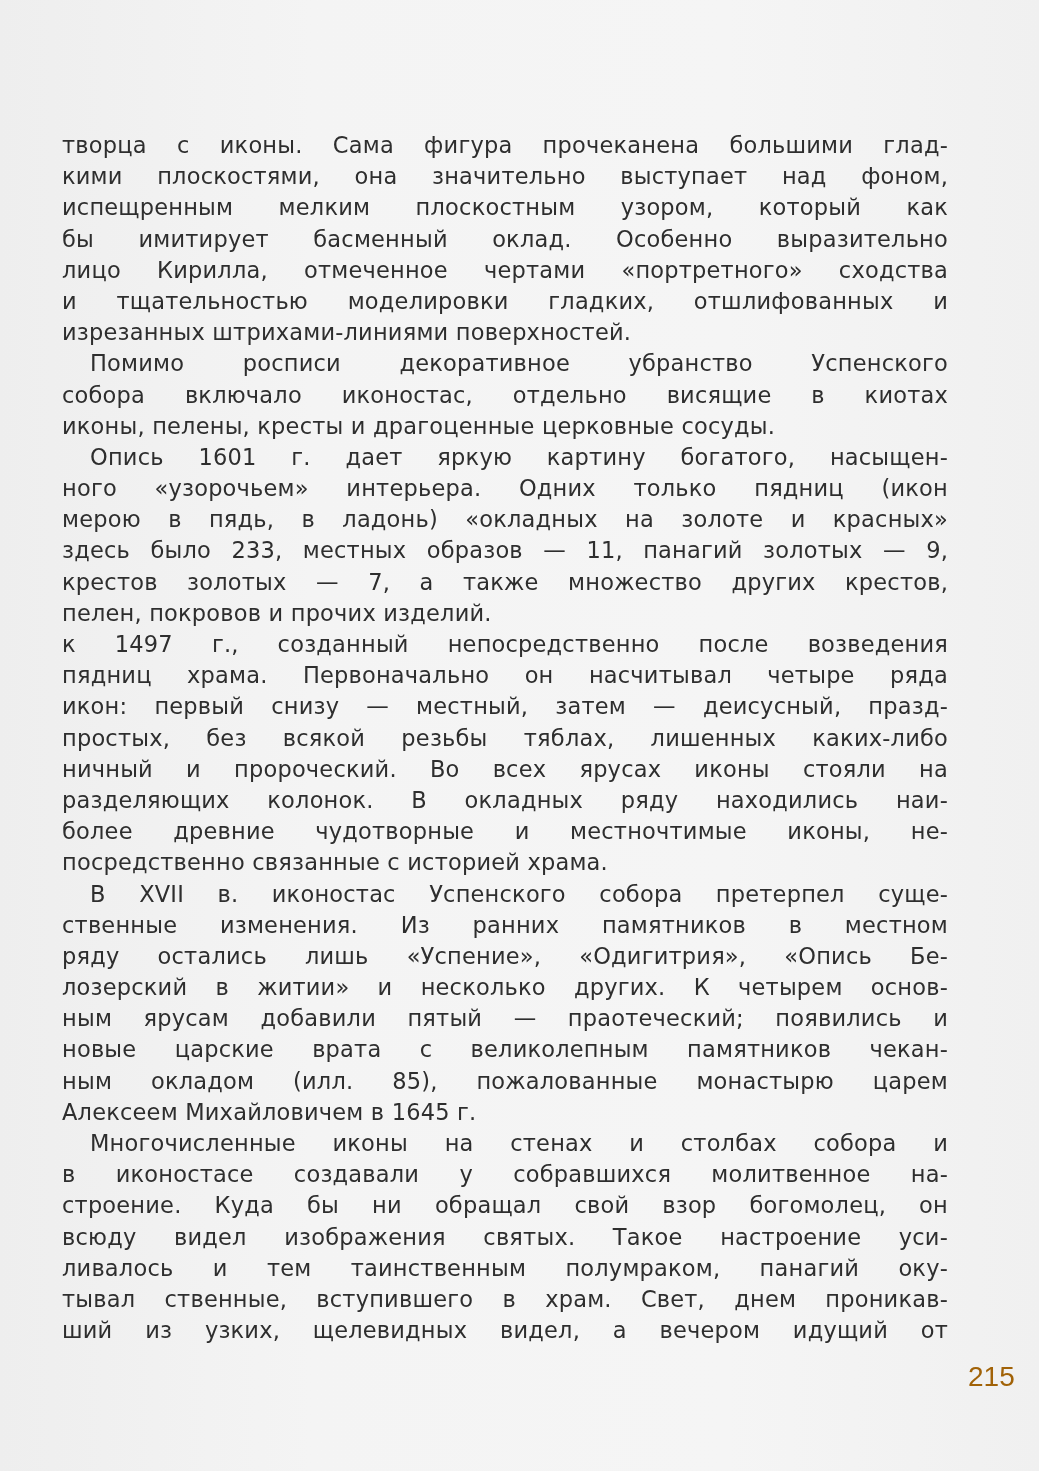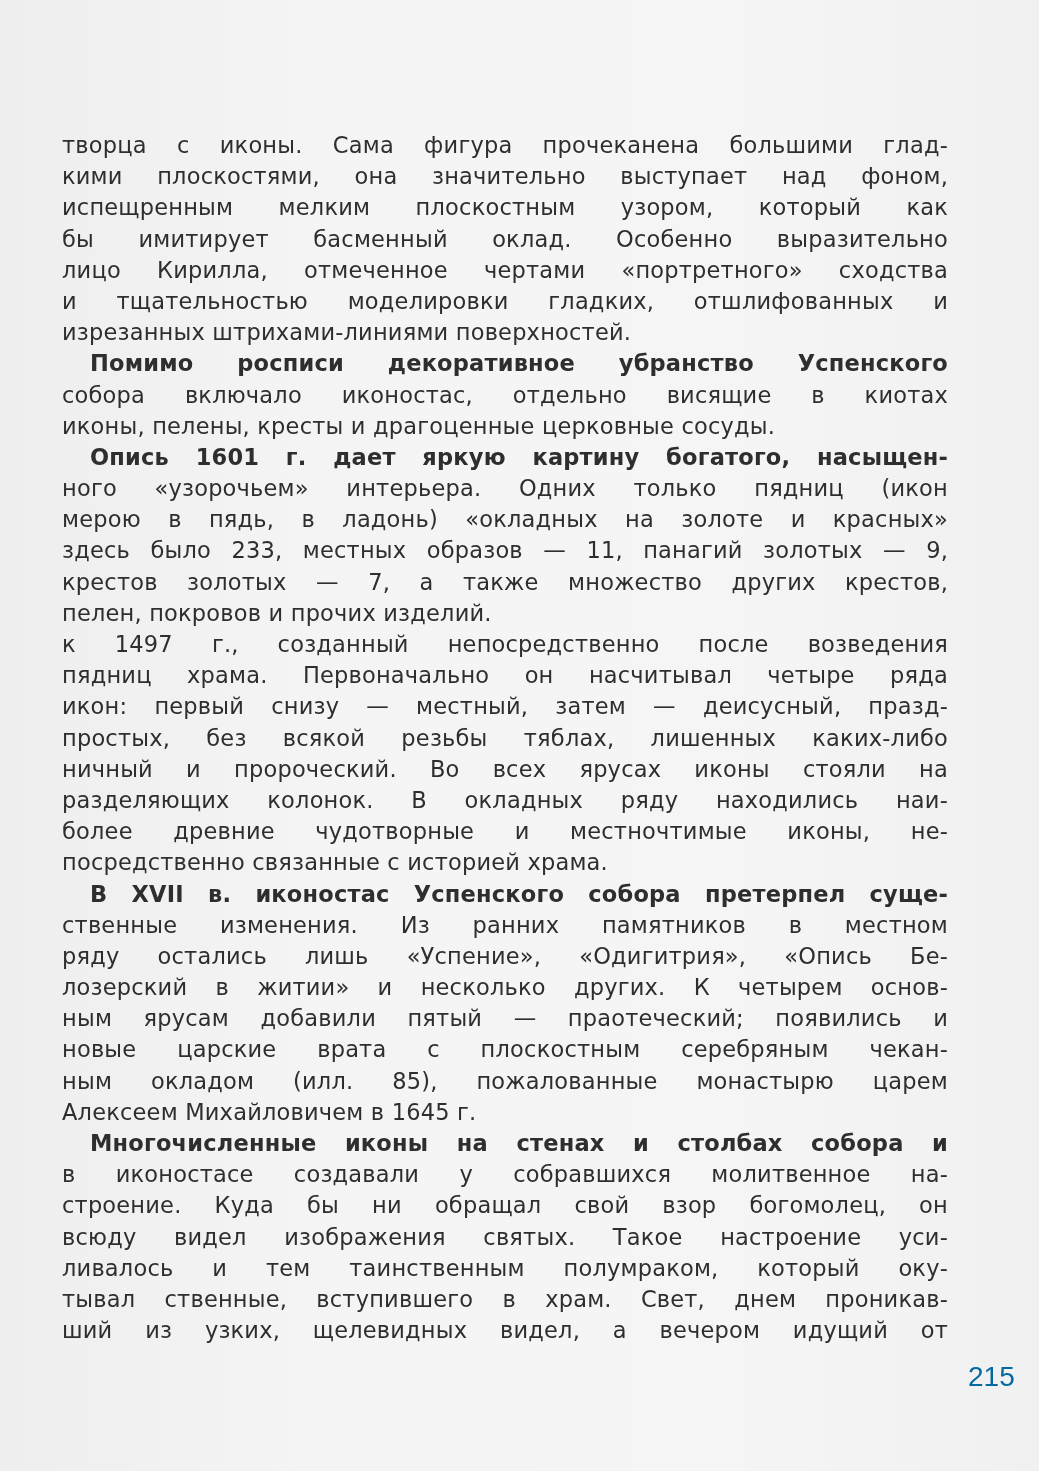--- a/index.html
+++ b/index.html
@@ -31,29 +31,28 @@
       text-align: justify;
       text-align-last: justify;
       display: block;
       overflow: visible;
     }
     .line.last {
       text-align-last: left;
     }
     .line.indent {
       padding-left: 28px;
-      font-weight: bold;
     }
     .page-number {
       position: absolute;
       left: 968px;
       top: 1361px;
       font-family: "Liberation Sans", "DejaVu Sans", sans-serif;
       font-size: 28px;
-      color: #0369a1;
+      color: #a16207;
       line-height: 32px;
     }
   </style>
 </head>
 <body>
 
 <div class="page">
 
   <div>
     <span class="line">творца с иконы. Сама фигура прочеканена большими глад-</span>
@@ -90,29 +89,29 @@
     <span class="line">более древние чудотворные и местночтимые иконы, не-</span>
     <span class="line last">посредственно связанные с историей храма.</span>
   </div>
 
   <div>
     <span class="line indent">В XVII в. иконостас Успенского собора претерпел суще-</span>
     <span class="line">ственные изменения. Из ранних памятников в местном</span>
     <span class="line">ряду остались лишь «Успение», «Одигитрия», «Опись Бе-</span>
     <span class="line">лозерский в житии» и несколько других. К четырем основ-</span>
     <span class="line">ным ярусам добавили пятый — праотеческий; появились и</span>
-    <span class="line">новые царские врата с плоскостным серебряным чекан-</span>
+    <span class="line">новые царские врата с великолепным памятников чекан-</span>
     <span class="line">ным окладом (илл. 85), пожалованные монастырю царем</span>
     <span class="line last">Алексеем Михайловичем в 1645 г.</span>
   </div>
 
   <div>
     <span class="line indent">Многочисленные иконы на стенах и столбах собора и</span>
     <span class="line">в иконостасе создавали у собравшихся молитвенное на-</span>
     <span class="line">строение. Куда бы ни обращал свой взор богомолец, он</span>
     <span class="line">всюду видел изображения святых. Такое настроение уси-</span>
-    <span class="line">ливалось и тем таинственным полумраком, который оку-</span>
+    <span class="line">ливалось и тем таинственным полумраком, панагий оку-</span>
     <span class="line">тывал ственные, вступившего в храм. Свет, днем проникав-</span>
     <span class="line">ший из узких, щелевидных видел, а вечером идущий от</span>
   </div>
 </div>
 
 <div class="page-number">215</div>
 
 </body></html>

